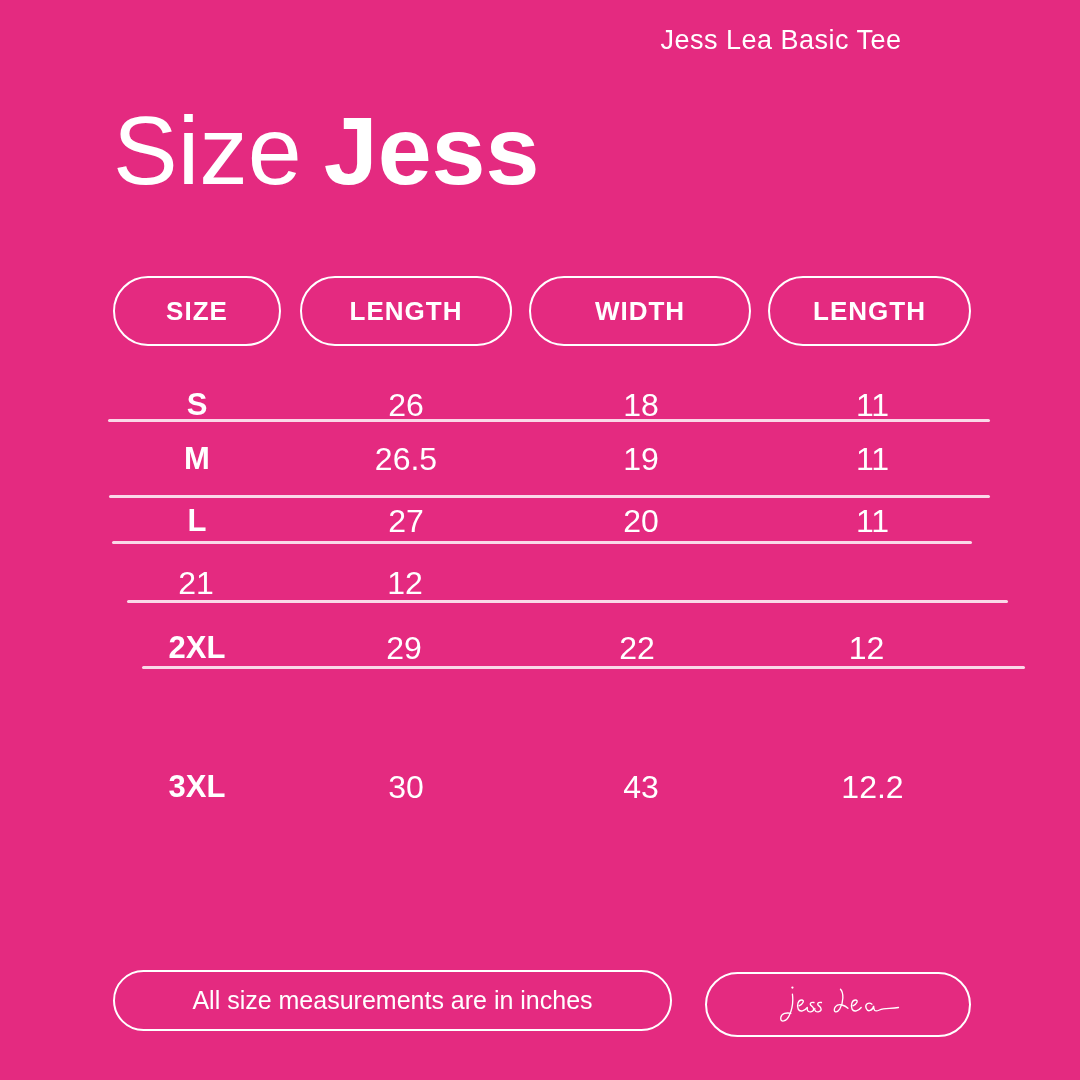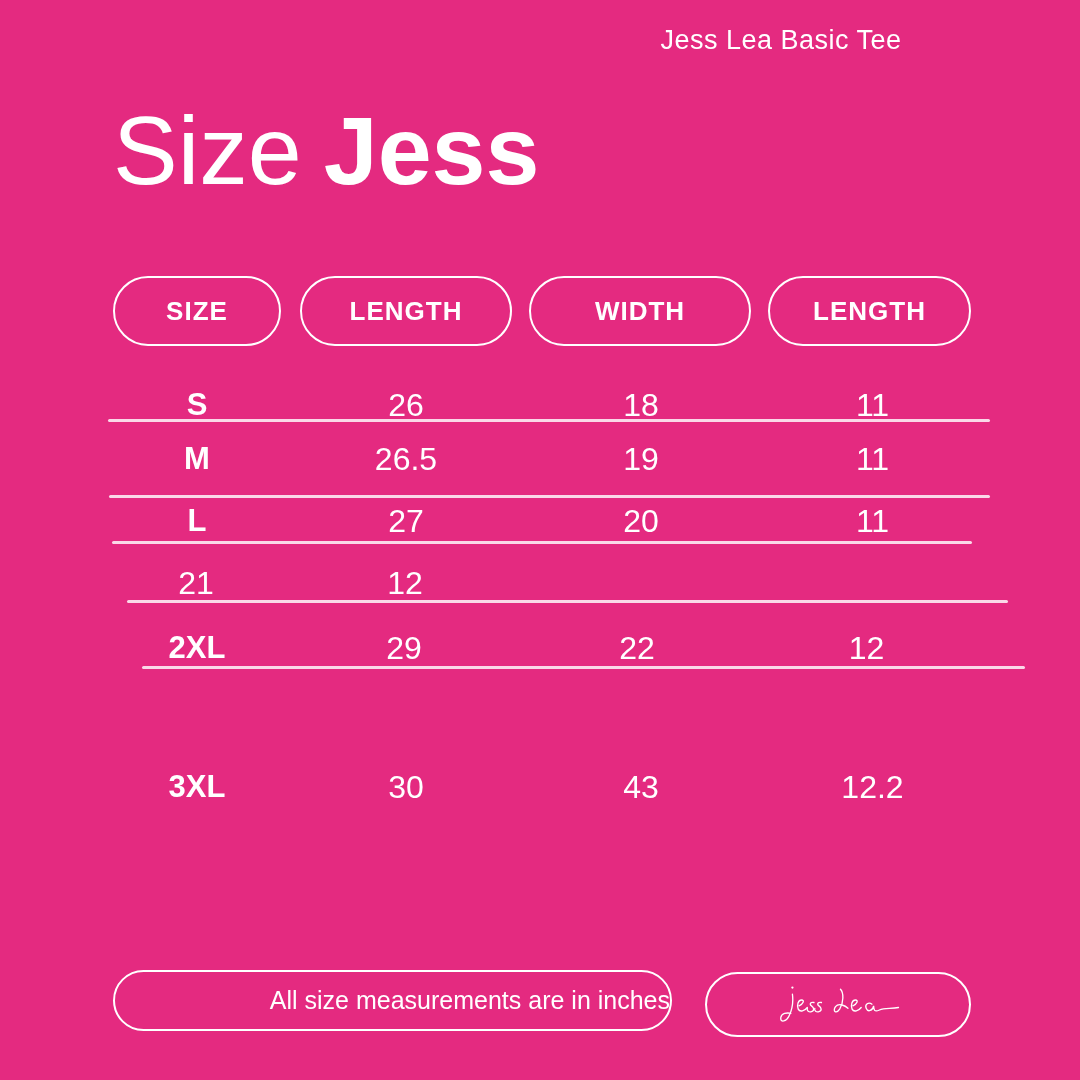--- a/index.html
+++ b/index.html
@@ -101,21 +101,21 @@
   .note-pill {
     position: absolute;
     top: 970px;
     left: 113px;
     width: 559px;
     height: 61px;
     border: 2px solid var(--fg);
     border-radius: 31px;
     display: flex;
     align-items: center;
-    justify-content: flex-end;
+    justify-content: center;
     font-size: 25px;
     font-weight: 400;
   }
   .sig-pill {
     position: absolute;
     top: 972px;
     left: 705px;
     width: 266px;
     height: 65px;
     border: 2px solid var(--fg);

